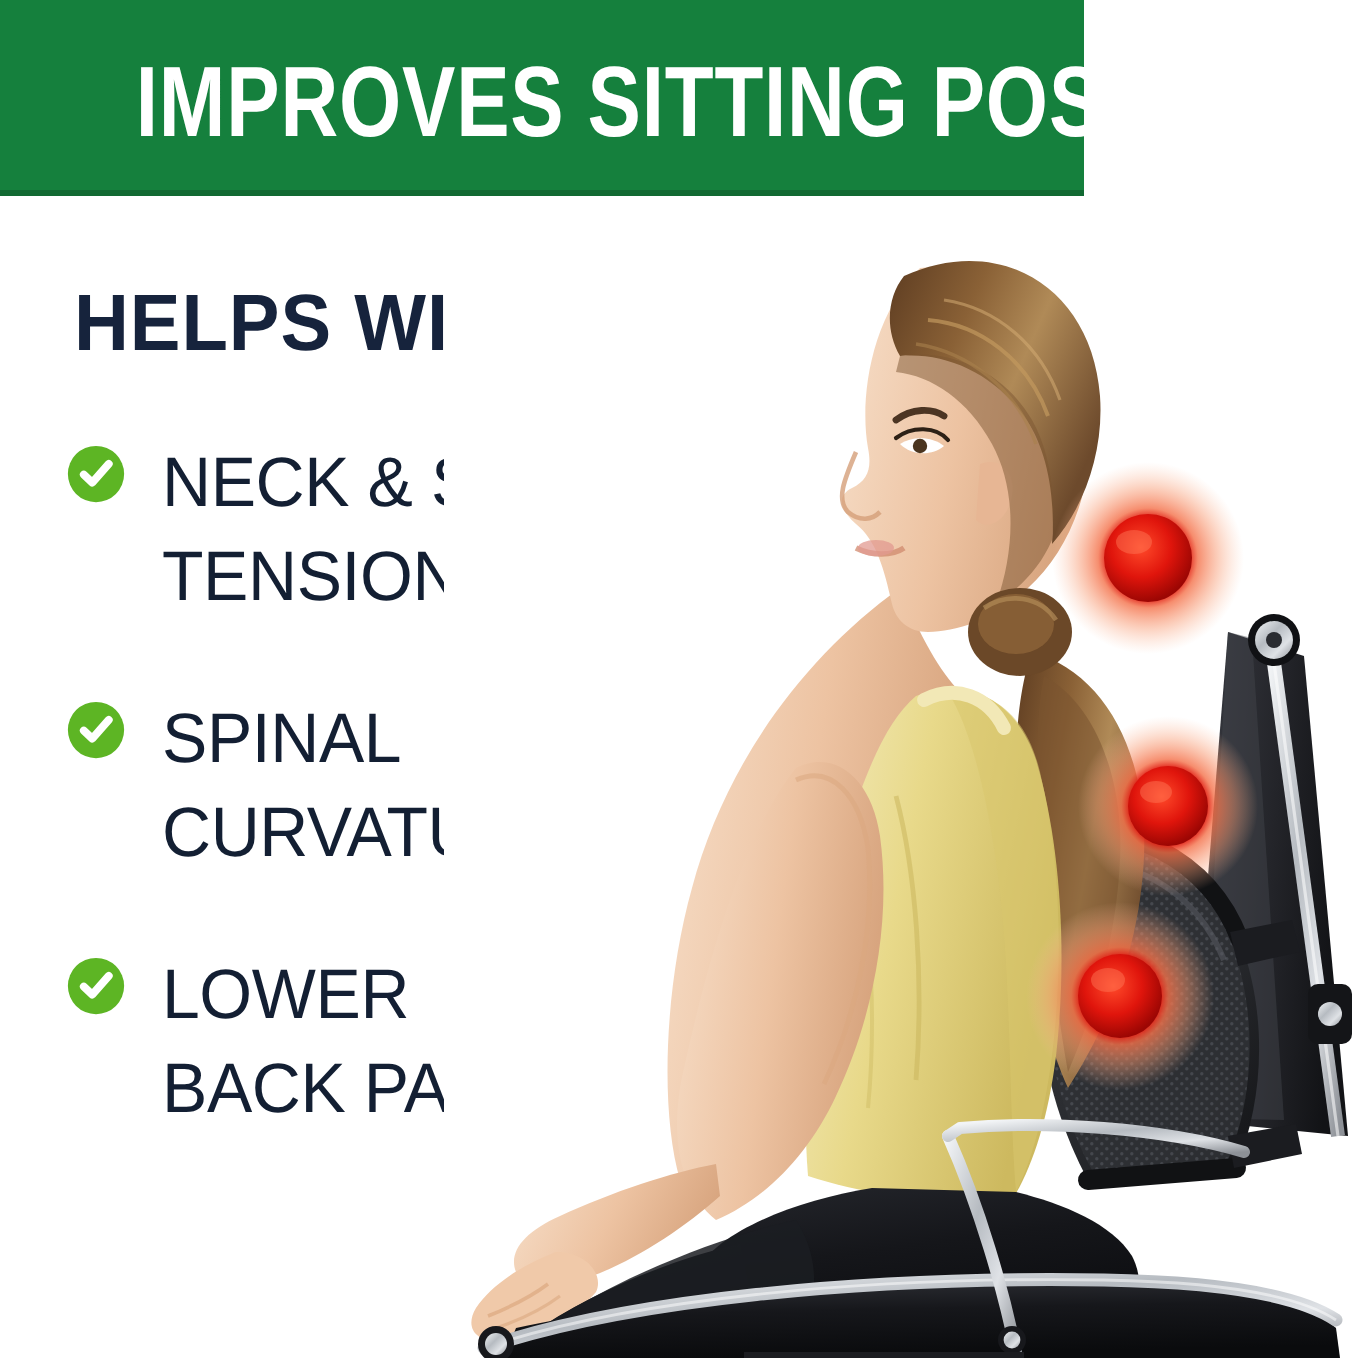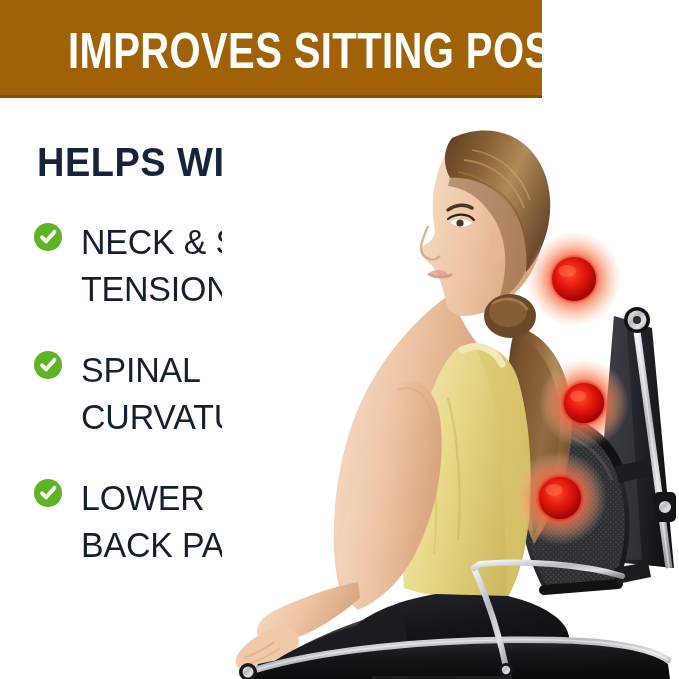--- a/index.html
+++ b/index.html
@@ -18,21 +18,21 @@
     overflow: hidden;
   }
 
   
   .banner {
     position: absolute;
     left: 0;
     top: 0;
     width: 542px;
     height: 98px;
-    background: #a16207;
+    background: #15803d;
     box-shadow: inset 0 -3px 0 0 rgba(0,0,0,0.18);
   }
   .banner-title {
     position: absolute;
     left: 0;
     top: 26px;
     width: 679px;
     text-align: center;
     color: #ffffff;
     font-family: "Liberation Sans Narrow", "Liberation Sans", sans-serif;

